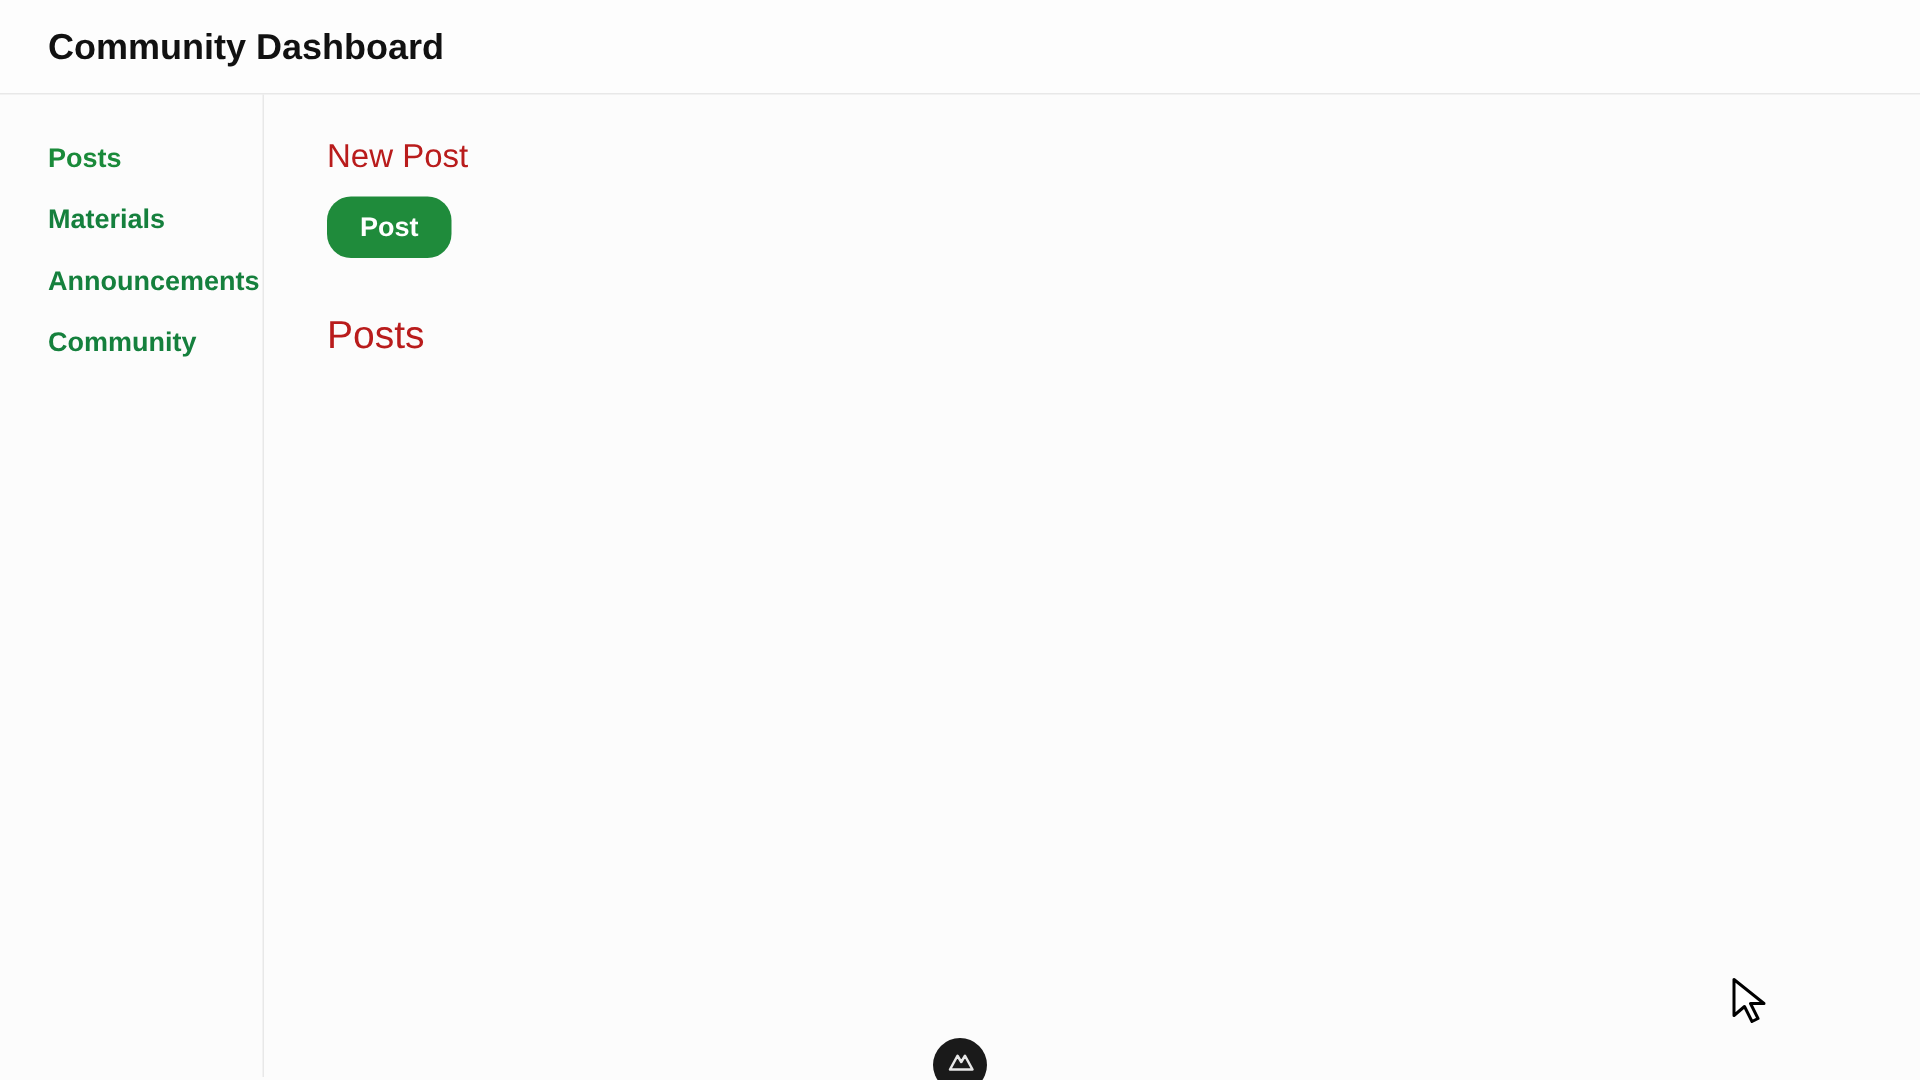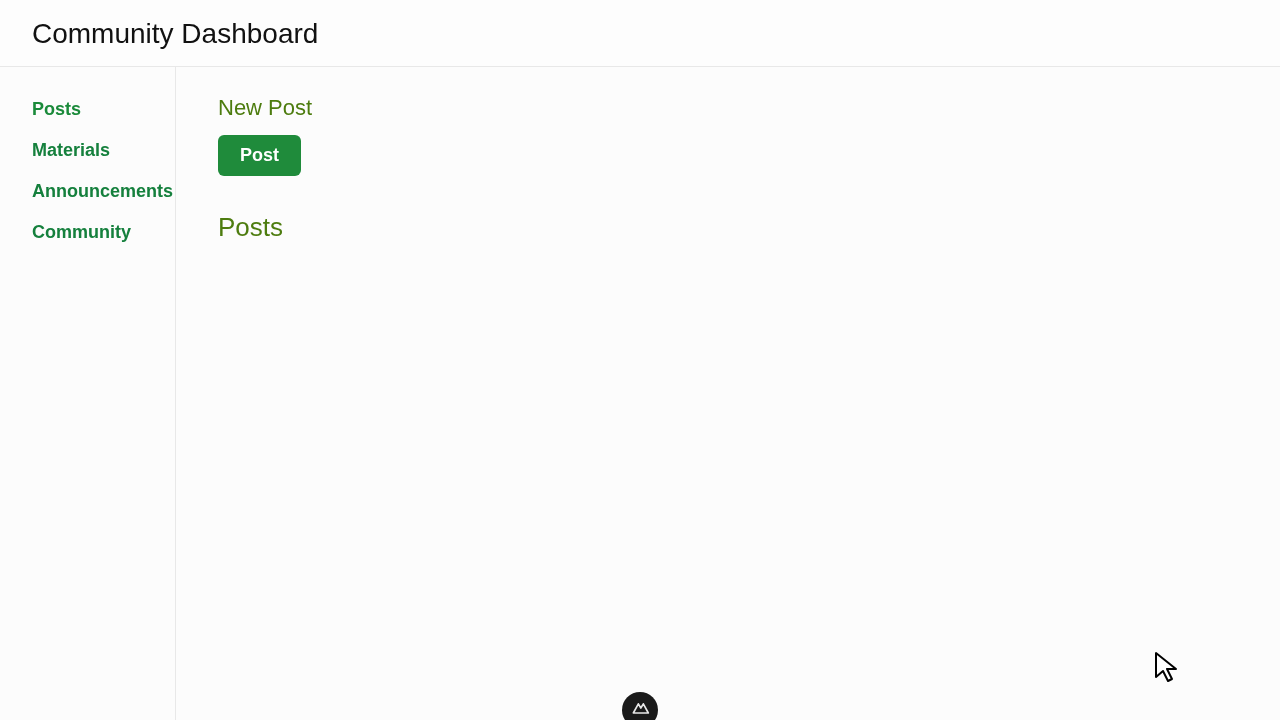--- a/index.html
+++ b/index.html
@@ -14,22 +14,22 @@
       height: 720px;
       overflow: hidden;
       position: relative;
     }
     .header {
       padding: 18px 32px 16px;
       border-bottom: 1px solid #e8e8e8;
       background: #fdfdfd;
     }
     .header h1 {
-      font-size: 28px;
-      font-weight: 400;
+      font-size: 24px;
+      font-weight: 700;
       color: #111;
     }
     .layout {
       display: flex;
       height: calc(100% - 65px);
     }
     .sidebar {
       width: 176px;
       border-right: 1px solid #e8e8e8;
       padding: 32px 0 0 32px;
@@ -46,21 +46,21 @@
       color: #1a8a3a;
       font-weight: 700;
     }
     .main {
       flex: 1;
       padding: 28px 42px;
     }
     .section-title {
       font-size: 22px;
       font-weight: 500;
-      color: #4d7c0f;
+      color: #b91c1c;
       margin-bottom: 14px;
     }
     .section-title.posts-heading {
       font-size: 26px;
       font-weight: 500;
       margin-top: 36px;
       margin-bottom: 24px;
     }
     .new-post-row {
       display: flex;
@@ -80,21 +80,21 @@
       padding: 2px 0 0 0;
       outline: none;
     }
     .post-textarea::placeholder {
       color: #a9a9a9;
     }
     .post-button {
       background: #1f8b3b;
       color: #fff;
       border: none;
-      border-radius: 6px;
+      border-radius: 16px;
       padding: 10px 22px;
       font-size: 18px;
       font-weight: 600;
       cursor: pointer;
     }
     .empty-state {
       color: #8a8a8a;
       font-size: 18px;
       text-align: left;
       margin-top: 30px;

